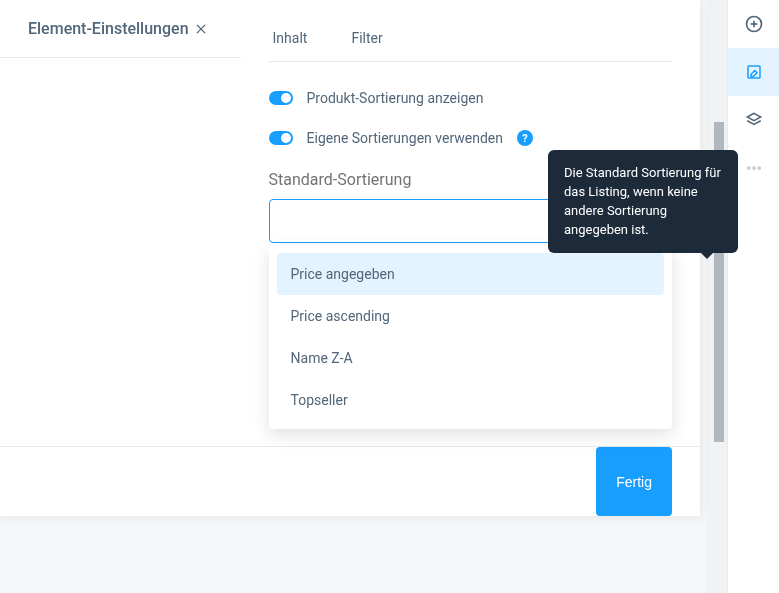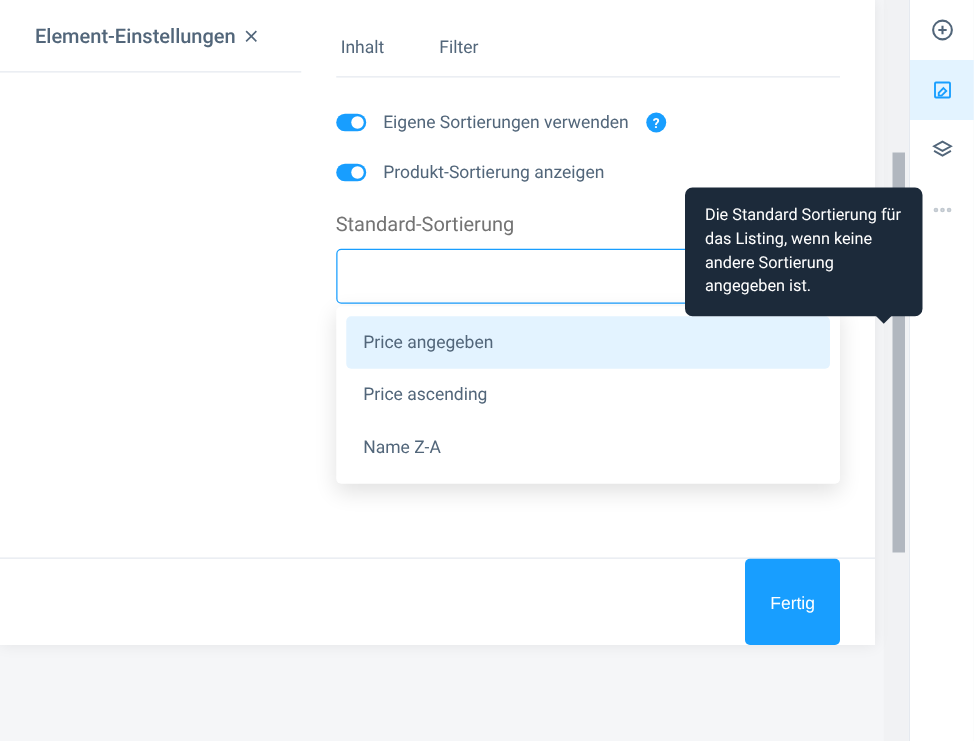--- a/index.html
+++ b/index.html
@@ -89,47 +89,48 @@
 
     <div class="modal-body">
 
       <div class="tabs">
         <div class="tab">Inhalt</div>
         <div class="tab">Filter</div>
       </div>
 
       <div class="switch-row">
         <div class="switch"></div>
-        <span class="switch-label">Eigene Sortierungen verwenden</span>
-        <div class="help-badge">?</div>
+        <span class="switch-label">Produkt-Sortierung anzeigen</span>
       </div>
 
       <div class="switch-row">
         <div class="switch"></div>
-        <span class="switch-label">Produkt-Sortierung anzeigen</span>
+        <span class="switch-label">Eigene Sortierungen verwenden</span>
+        <div class="help-badge">?</div>
       </div>
 
       <div class="field-label-row">
         <span class="field-label">Standard-Sortierung</span>
         <div class="help-badge">?</div>
       </div>
 
       <div class="select">
         <div class="select-box">
           <span></span>
           <span class="select-chevron">
             <svg width="14" height="14" viewBox="0 0 24 24" fill="none" stroke="currentColor" stroke-width="2">
                 <polyline points="6 9 12 15 18 9"></polyline>
               </svg>
           </span>
         </div>
         <div class="dropdown">
           <div class="option hover">Price angegeben</div>
           <div class="option">Price ascending</div>
           <div class="option">Name Z-A</div>
+          <div class="option">Topseller</div>
         </div>
       </div>
 
     </div>
 
     <div class="name-label">N</div>
 
     <div class="modal-footer">
       <button class="btn-primary">Fertig</button>
     </div>

